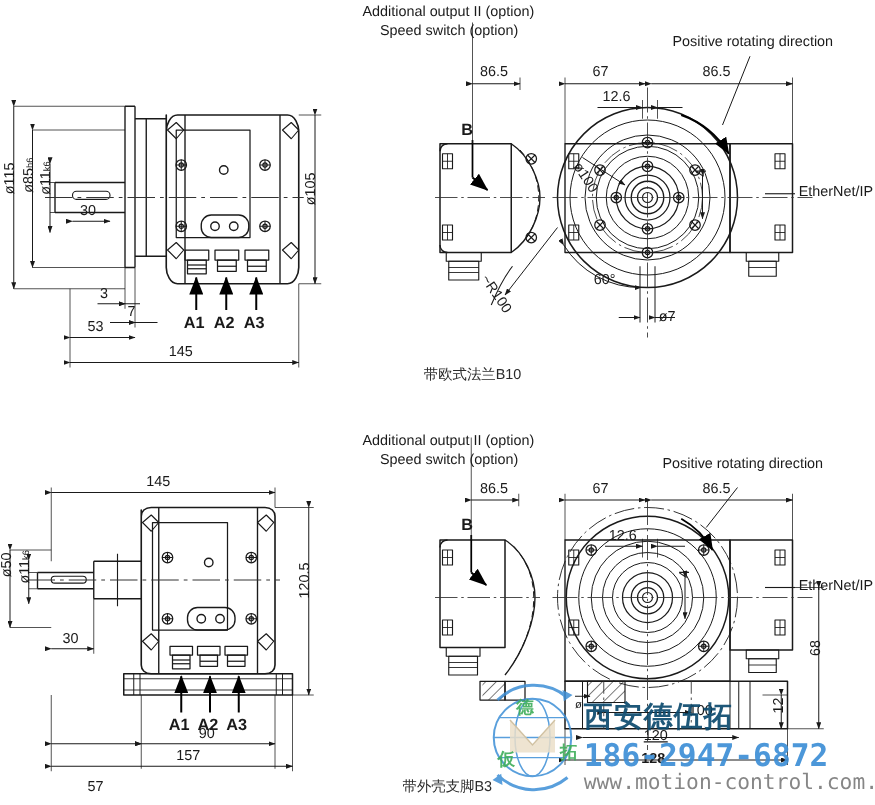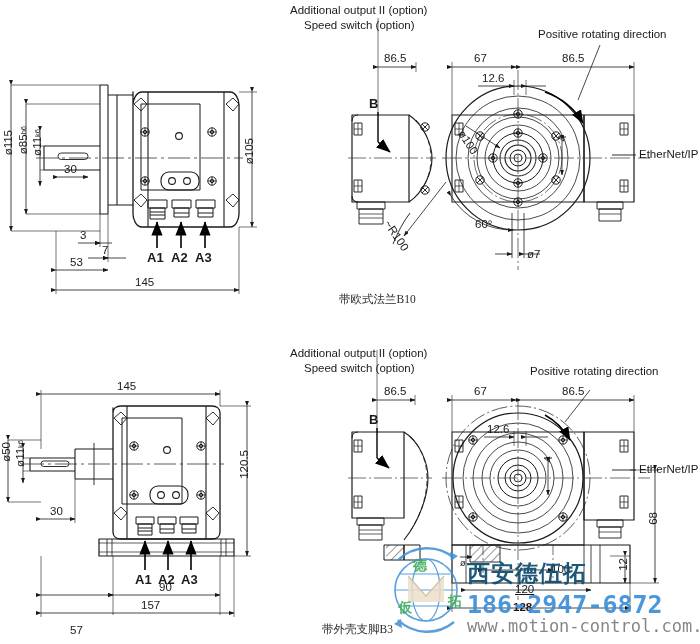--- a/index.html
+++ b/index.html
@@ -8,21 +8,21 @@
   .sheet{position:absolute;left:0;top:0;width:700px;height:644px;}
   svg{position:absolute;left:0;top:0;width:700px;height:644px;}
 
   .lbl{position:absolute;white-space:nowrap;font-size:11.5px;color:#1a1a1a;}
   .dim{position:absolute;white-space:nowrap;font-size:11.5px;color:#1a1a1a;
        font-family:"Liberation Sans","DejaVu Sans",sans-serif;}
   .dim.small{font-size:9px;}
   .sub{font-size:7.5px;vertical-align:-1px;}
   .bold{font-weight:bold;}
   .cap{position:absolute;white-space:nowrap;font-size:11.5px;color:#2a2a2a;
-       font-family:Liberation Serif, serif;}
+       font-family:Liberation Sans, sans-serif;}
   .rot{transform-origin:0 0;}
   .vert{writing-mode:vertical-rl;transform:rotate(180deg);}
   .wm-text{position:absolute;white-space:nowrap;}
   .wm-cn{font-family:"DejaVu Sans","Liberation Sans",sans-serif;
          font-size:23px;font-weight:bold;color:#0c4a6e;opacity:.92;letter-spacing:1px;}
   .wm-phone{font-family:"DejaVu Sans Mono","Liberation Mono",monospace;
          font-size:25px;font-weight:bold;color:#3d8fd6;opacity:.92;letter-spacing:0px;}
   .wm-url{font-family:"DejaVu Sans Mono","Liberation Mono",monospace;
          font-size:17px;color:#7a7a7a;opacity:.9;letter-spacing:0px;}
 </style>

